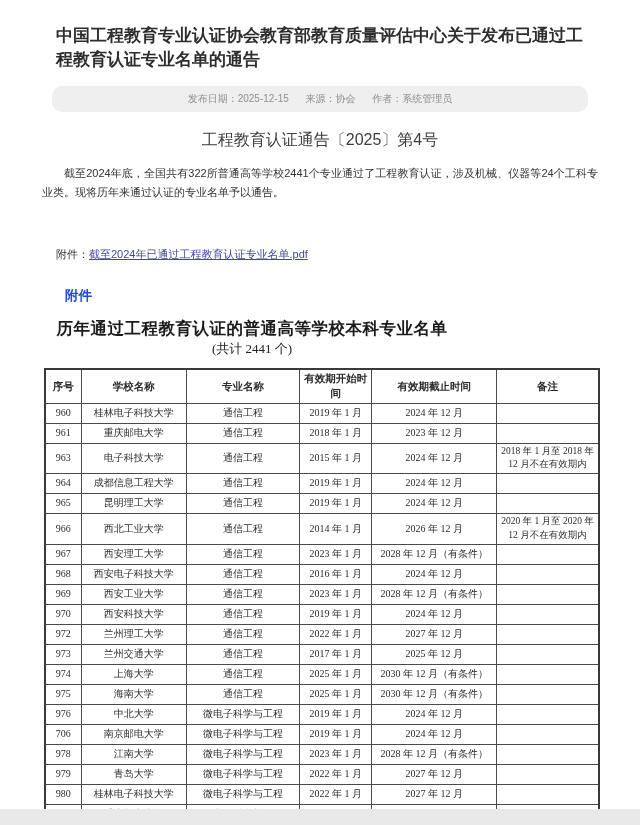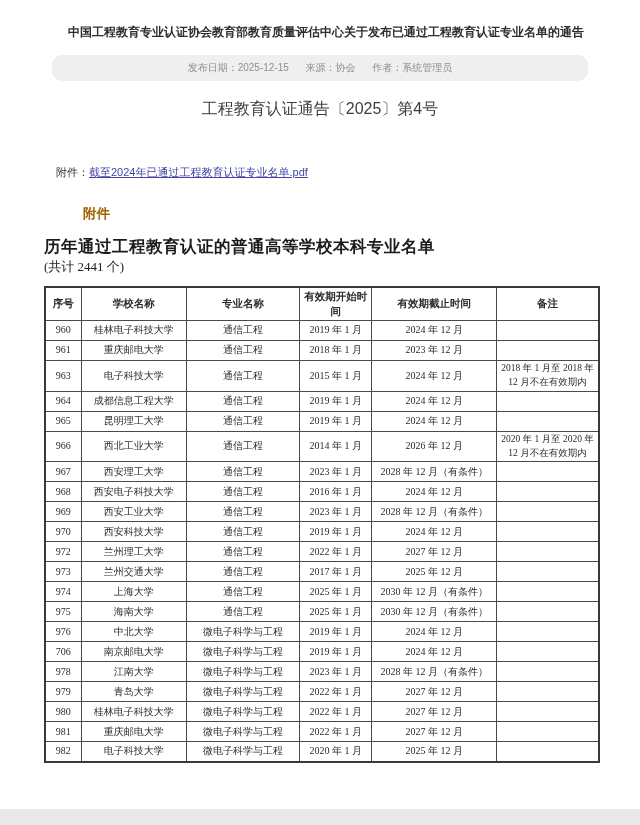--- a/index.html
+++ b/index.html
@@ -9,22 +9,22 @@
     width: 640px;
     height: 825px;
     margin: 0 auto;
     background: #ffffff;
     overflow: hidden;
     font-family: "Liberation Sans", "DejaVu Sans", sans-serif;
     color: #333333;
   }
   .notice-title {
     padding: 24px 56px 0 56px;
-    text-align: right;
-    font-size: 12px;
+    text-align: left;
+    font-size: 17px;
     font-weight: bold;
     color: #2d2d2d;
     line-height: 1.4;
   }
   .meta-bar {
     margin: 14px auto 0 auto;
     width: 536px;
     background: #efefef;
     text-align: center;
     font-size: 10px;
@@ -51,34 +51,35 @@
     margin: 45px 42px 0 56px;
     font-size: 11px;
     color: #333333;
   }
   .attachment-link {
     color: #4444a8;
     text-decoration: underline;
     cursor: pointer;
   }
   .appendix-heading {
-    margin: 25px 0 0 45px;
+    margin: 25px 0 0 27px;
     font-size: 13.5px;
     font-weight: bold;
-    color: #a16207;
+    color: #1d4ed8;
     font-family: "Liberation Sans", sans-serif;
     padding-left: 38px;
   }
   .attachment-doc {
     font-family: "Liberation Serif", "DejaVu Serif", serif;
     color: #222222;
   }
   .doc-title-wrap {
     margin-left: 44px;
     width: 416px;
+    text-align: center;
   }
   .doc-title {
     margin-top: 13px;
     font-size: 16.5px;
     font-weight: bold;
     color: #1b1b1b;
     letter-spacing: 0.5px;
   }
   .doc-subtitle {
     font-size: 13px;
@@ -120,20 +121,21 @@
   <h1 class="notice-title">中国工程教育专业认证协会教育部教育质量评估中心关于发布已通过工程教育认证专业名单的通告</h1>
 
   <div class="meta-bar">
     <span class="meta-item"><span>发布日期：</span><span>2025-12-15</span></span>
     <span class="meta-item"><span>来源：</span><span>协会</span></span>
     <span class="meta-item"><span>作者：</span><span>系统管理员</span></span>
   </div>
 
   <div class="doc-number">工程教育认证通告〔2025〕第4号</div>
 
+  <p class="body-paragraph">截至2024年底，全国共有322所普通高等学校2441个专业通过了工程教育认证，涉及机械、仪器等24个工科专业类。现将历年来通过认证的专业名单予以通告。</p>
 
   <div class="attachment-line">
     <span>附件：</span><a href="#" class="attachment-link">截至2024年已通过工程教育认证专业名单.pdf</a>
   </div>
 
   <h2 class="appendix-heading">附件</h2>
 
   <div class="attachment-doc">
     <div class="doc-title-wrap">
       <div class="doc-title">历年通过工程教育认证的普通高等学校本科专业名单</div>

